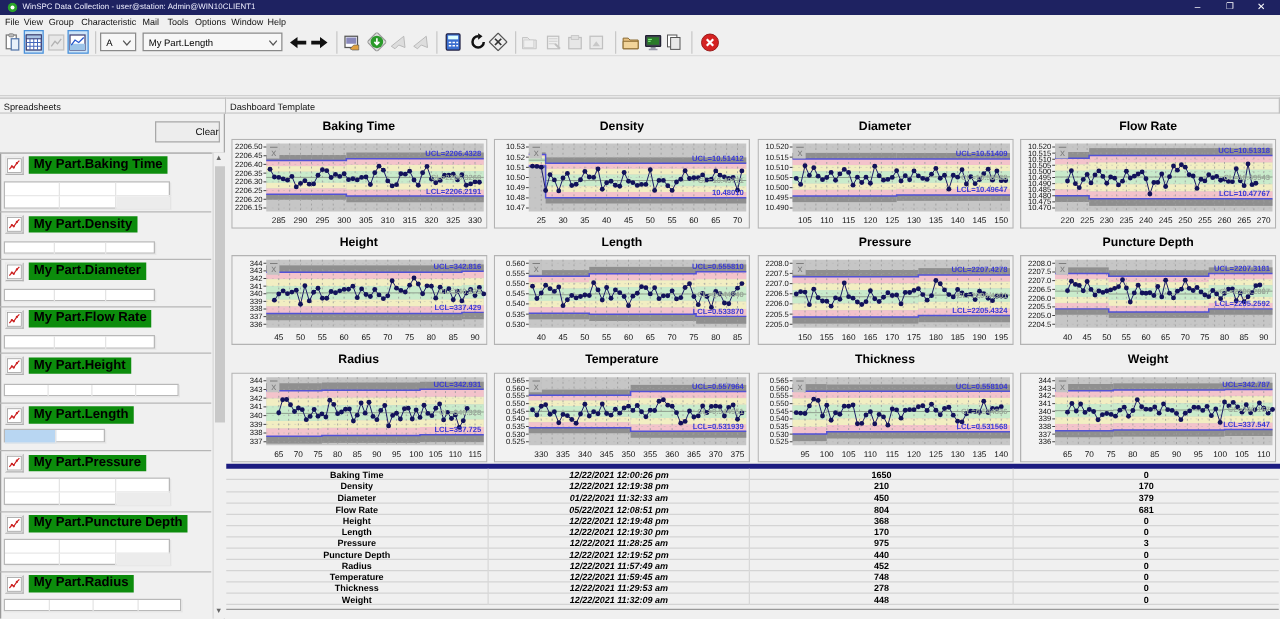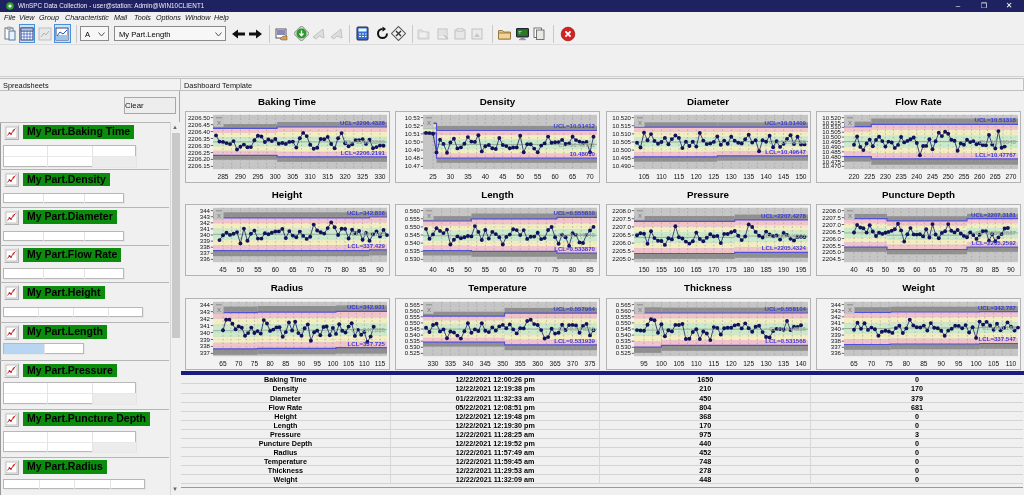--- a/index.html
+++ b/index.html
@@ -1,58 +1,58 @@
 <!DOCTYPE html>
 <html><head><meta charset="utf-8"><style>
 * { margin:0; padding:0; box-sizing:border-box; }
 body { width:1024px; height:495px; position:relative; overflow:hidden; background:#f0f0f0;
   font-family:"Liberation Sans", sans-serif; }
 .titlebar { position:absolute; left:0; top:0; width:1024px; height:11.5px; background:#1e2261; }
 .titlebar .ic { position:absolute; left:6px; top:2px; }
 .titlebar .tt { position:absolute; left:18px; top:2px; color:#eef; font-size:6.3px; letter-spacing:0.05px; }
 .wbtn { position:absolute; top:0; color:#fff; font-size:8px; width:18px; text-align:center; line-height:11px; }
-.menubar { position:absolute; left:0; top:11.5px; width:1024px; height:11px; background:#f0f0f0;font-style:italic; }
+.menubar { position:absolute; left:0; top:11.5px; width:1024px; height:11px; background:#f0f0f0; }
 .menubar span { position:absolute; top:1.5px; font-size:7.2px; color:#111; }
 .toolbar { position:absolute; left:0; top:22.5px; width:1024px; height:22.5px; background:#f0f0f0;
   border-bottom:1px solid #dcdcdc; }
 .tbtn { position:absolute; top:1.5px; height:19px; border:1px solid #f0f0f0; display:flex; align-items:center; justify-content:center; }
 .tbtn.pressed { border:1px solid #4a90d9; background:#cde4f7; }
 .ticon { position:absolute; top:3px; height:16px; display:flex; align-items:center; }
 .tsep { position:absolute; top:2px; height:18px; width:1px; background:#c8c8c8; }
 .combo { position:absolute; top:3px; height:15.5px; background:#f7f7f7; border:1px solid #8a8a8a; font-size:7.6px; }
 .combo span { position:absolute; left:4px; top:3px; }
 .carr { position:absolute; right:3px; top:5px; }
 .hdr { position:absolute; left:0; top:45.5px; width:1024px; height:31.5px; background:#f0f0f0; border-bottom:1px solid #d0d0d0; }
 .hdr .t { position:absolute; left:3px; top:5px; font-size:16.8px; font-weight:bold; color:#000; letter-spacing:1.4px; }
 .incontrol { position:absolute; left:920px; top:4.5px; width:104px; height:23px; background:#0e8a10;
   color:#000; font-size:16.8px; font-weight:bold; text-align:center; line-height:22px; letter-spacing:1.1px; }
 .phdr { position:absolute; top:78px; height:13px; background:#f2f2f2; border:1px solid #c0c0c0; border-left:none;
   font-size:7.4px; color:#111; padding:2px 0 0 3px; }
 .lpanel { position:absolute; left:0; top:91px; width:180px; height:404px; background:#f0f0f0; border-right:1px solid #a8a8a8; }
 .clearbtn { position:absolute; left:124px; top:6px; width:52px; height:17px; background:#ededed;
-  border:1px solid #a8a8a8; font-size:7.8px; text-align:left; line-height:15px; color:#111; }
+  border:1px solid #a8a8a8; font-size:7.8px; text-align:right; line-height:15px; color:#111; }
 .list { position:absolute; left:0; top:30.5px; width:180px; height:373.5px; border-top:1px solid #b0b0b0; border-left:1px solid #999; }
 .sep { position:absolute; left:0px; width:169px; height:1px; background:#b6b6b6; }
 .cicon { position:absolute; left:3.5px; width:15px; height:15px; background:#f0f0f0; border:1px solid #b0b0b0;
   border-top-color:#e8e8e8; border-left-color:#e8e8e8; display:flex; align-items:center; justify-content:center; }
 .glab { position:absolute; left:23px; height:13.5px; background:#0c8c0c; color:#000; font-weight:bold;
   font-size:10.5px; line-height:13.5px; padding:0 4px; white-space:nowrap; }
 .sheet { position:absolute; left:3px; background:#fff; border:1px solid #b8b8b8; }
 .sbar { position:absolute; left:169.5px; top:30.5px; width:10px; height:373px; background:#f0f0f0; border-left:1px solid #d8d8d8; }
 .sb-thumb { position:absolute; left:1px; top:11px; width:8px; height:205px; background:#c9c9c9; }
 .sb-arr { position:absolute; left:0; width:9px; height:10px; color:#666; font-size:6px; text-align:center; line-height:10px; }
 .rpanel { position:absolute; left:181px; top:91px; width:843px; height:404px; background:#f0f0f0; }
 .ctitle { position:absolute; text-align:center; font-size:9.8px; font-weight:bold; color:#000; }
 .bluebar { position:absolute; left:181px; top:371.4px; width:843px; height:3.2px; background:#1c1c80; }
 .table { position:absolute; left:181px; top:375.4px; width:842px; }
 .trow { position:relative; width:842px; height:9.08px; border-bottom:1px solid #d4d4d4; }
 .tc { position:absolute; top:0; height:9.08px; font-size:7.2px; font-weight:bold; text-align:center; line-height:9.1px;
   color:#000; border-right:1px solid #d8d8d8; }
 .tc1 { left:0; width:209.8px; }
-.tc2 { left:209.8px; width:209.7px; }
+.tc2 { left:209.8px; width:209.7px;font-style:italic; }
 .tc3 { left:419.5px; width:210.5px; }
 .tc4 { left:630px; width:212px; border-right:none; }
 .tbot { position:absolute; left:181px; top:487px; width:842px; height:1px; background:#999; }
 </style></head>
 <body>
 <div class="titlebar">
   <svg class="ic" width="8" height="8" viewBox="0 0 8 8">
       <circle cx="4" cy="4" r="3.8" fill="#2aa12a"></circle>
       <circle cx="4" cy="4" r="1.6" fill="#fff"></circle>
     </svg>

